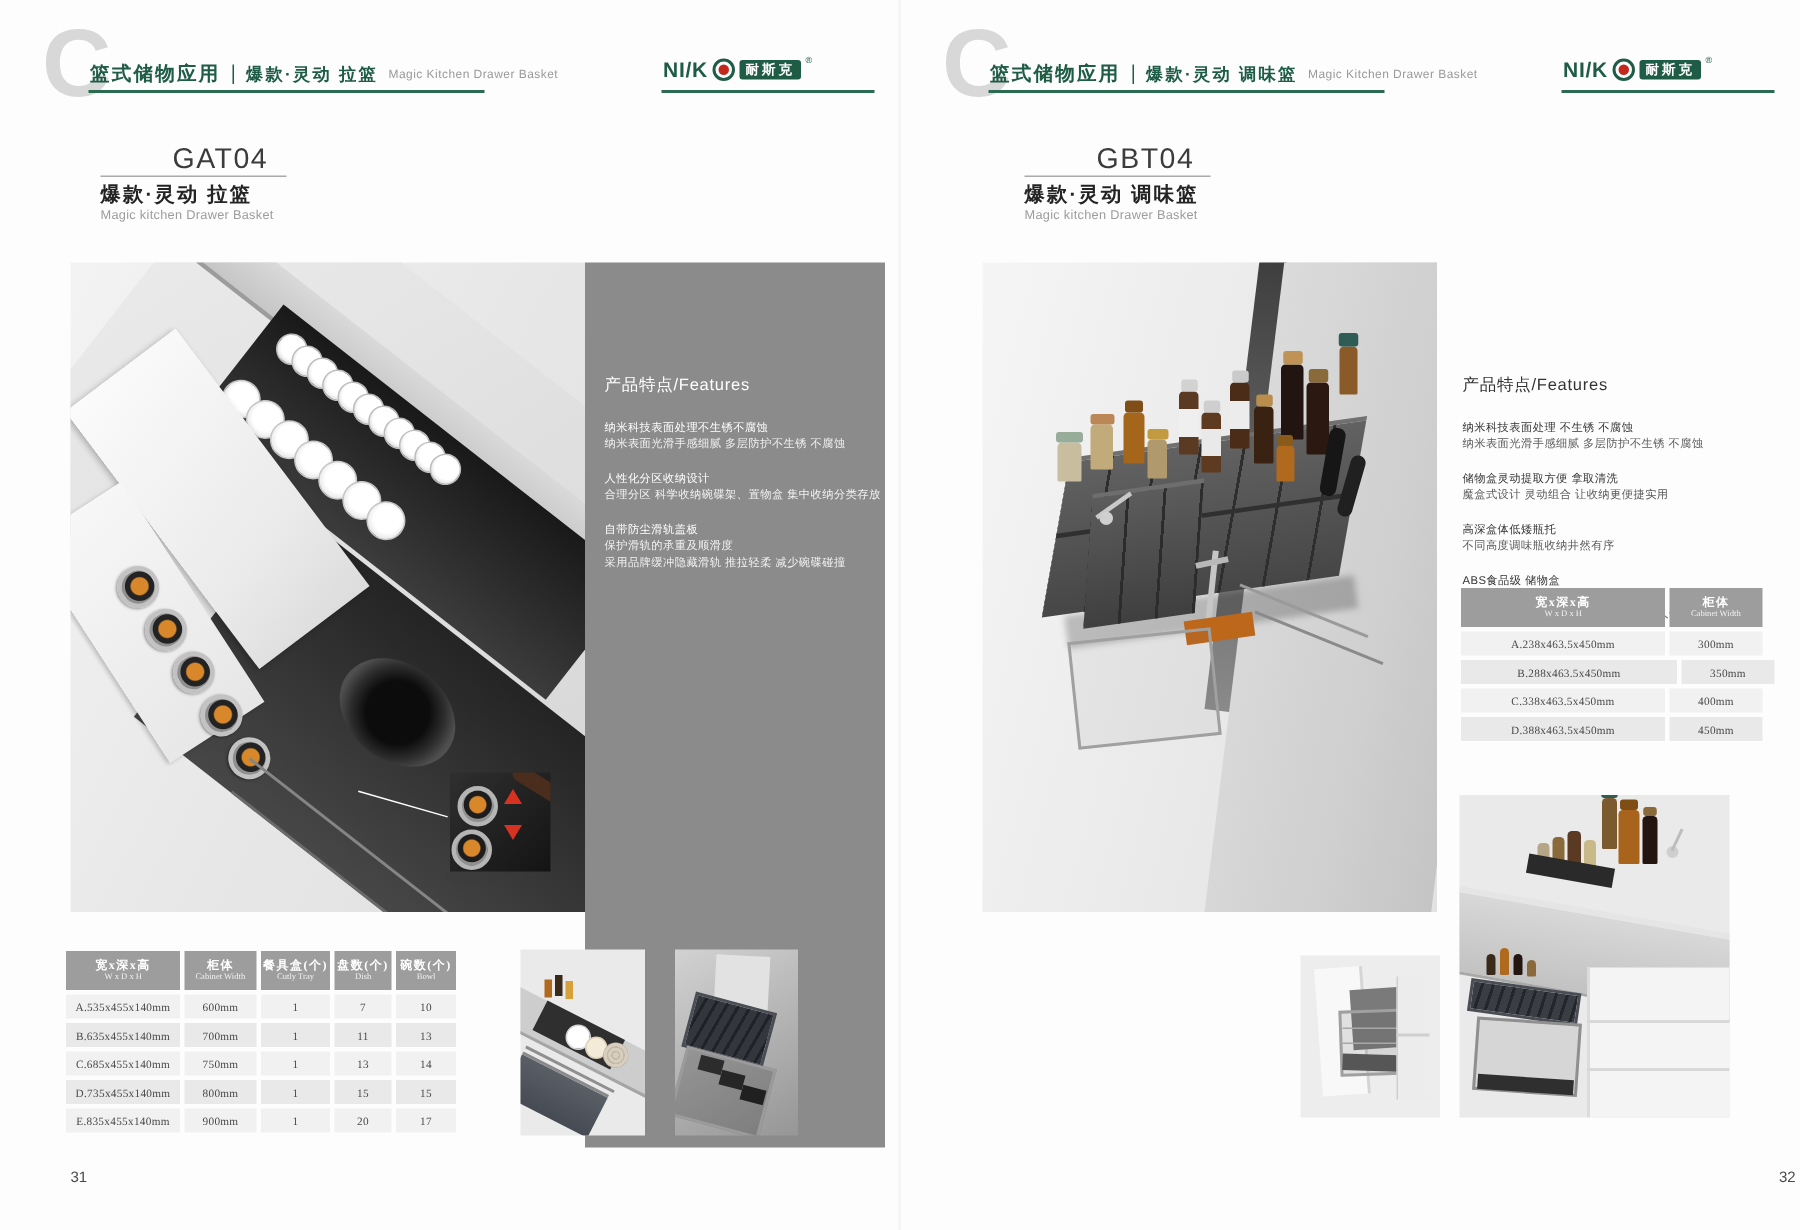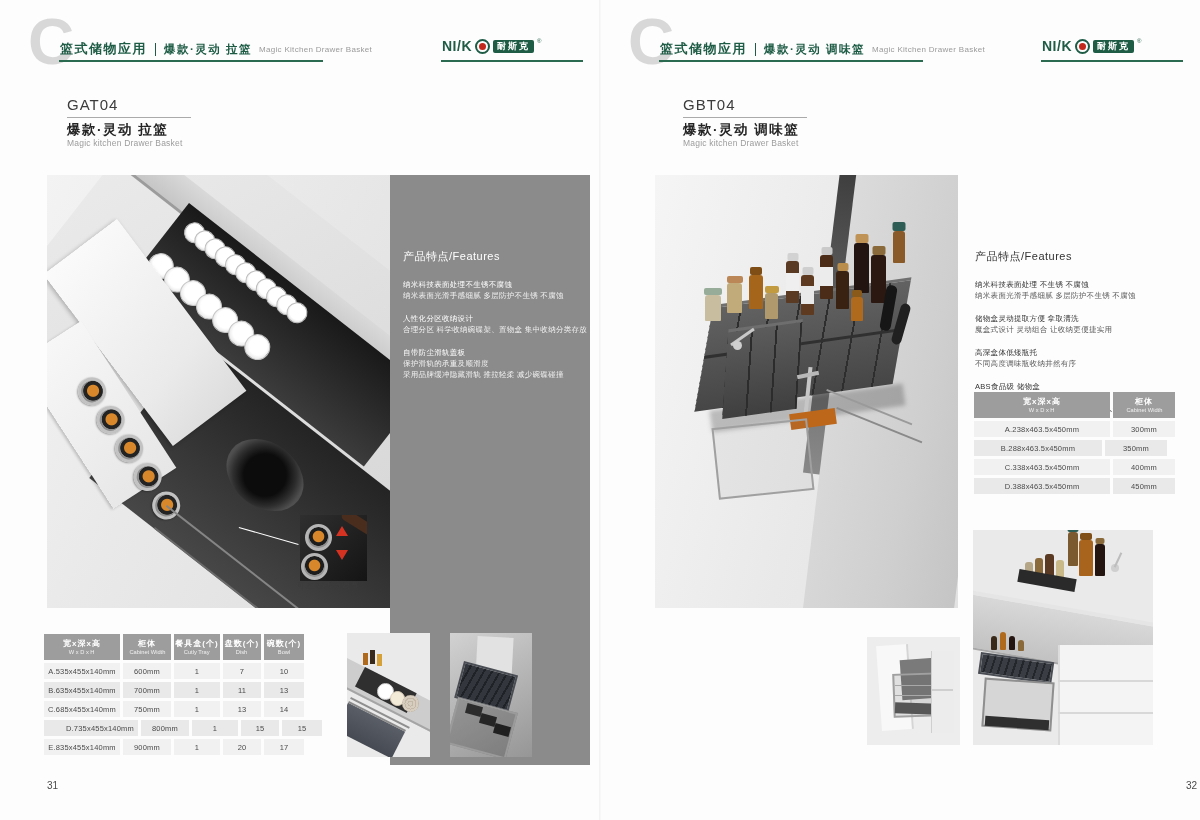--- a/index.html
+++ b/index.html
@@ -18,21 +18,21 @@
   .hdr-en{font-size:8px;color:#9a9a9a;margin-left:7px;letter-spacing:.3px;}
   .hdr-rule{position:absolute;height:2px;background:#2a6b52;}
   .logo{position:absolute;display:flex;align-items:center;gap:3px;height:16px;}
   .logo-text{font-size:14px;font-weight:700;color:#1e5c46;letter-spacing:.5px;}
   .logo-o{width:11px;height:11px;border:2.5px solid #1e5c46;border-radius:50%;position:relative;}
   .logo-dot{position:absolute;inset:2px;background:#c3281c;border-radius:50%;}
   .logo-badge{background:#1e5c46;color:#fff;font-size:9px;font-weight:700;padding:2px 4px;border-radius:2px;letter-spacing:2px;line-height:1;}
   .logo-reg{font-size:6px;color:#1e5c46;align-self:flex-start;line-height:1;}
 
   
-  .prod-code{position:absolute;font-size:15px;color:#3c3c3c;letter-spacing:1px;}
+  .prod-code{position:absolute;font-size:19px;color:#3c3c3c;letter-spacing:1px;margin-left:48px;}
   .code-rule{position:absolute;height:1px;background:#aaaaaa;width:124px;}
   .prod-name{position:absolute;font-size:13.5px;font-weight:700;color:#242424;letter-spacing:1.5px;}
   .prod-en{position:absolute;font-size:8.5px;color:#9c9c9c;letter-spacing:.2px;}
 
   
   .photo{position:absolute;overflow:hidden;background:linear-gradient(118deg,#f3f3f3,#e9e9e9 45%,#dfdfdf);}
   .row{display:flex;}
   .plate{width:19px;height:19px;border-radius:50%;background:radial-gradient(circle at 50% 42%,#ffffff 55%,#e8e8e8 72%,#c9c9c9);border:1px solid #bdbdbd;margin-left:-8px;}
   .bowl{width:24px;height:24px;border-radius:50%;background:radial-gradient(circle at 50% 45%,#ffffff 50%,#ededed 70%,#cfcfcf);border:1px solid #c6c6c6;margin-left:-5px;}
   .cup{width:22px;height:22px;border-radius:50%;background:radial-gradient(circle at 50% 45%,#d8882a 0 34%,#232323 40% 58%,#8f8f8f 62%);border:3px solid #c2c2c2;margin-left:6px;box-shadow:0 1px 2px rgba(0,0,0,.4);}
@@ -50,21 +50,21 @@
   .feat-line{font-size:7.5px;line-height:11px;letter-spacing:.3px;white-space:nowrap;}
   .features.light .feat-title{color:#ffffff;}
   .features.light .feat-line{color:rgba(255,255,255,.88);}
   .features.light .feat-line.first{color:#ffffff;}
   .features.dark .feat-title{color:#333333;}
   .features.dark .feat-line{color:#5a5a5a;}
   .features.dark .feat-line.first{color:#333333;}
 
   
   .spec-table{position:absolute;display:flex;flex-direction:column;gap:3px;}
-  .tr{display:flex;gap:3px;}
+  .tr{display:flex;gap:3px;font-family:Liberation Serif, serif;}
   .th{background:#9d9d9d;color:#ffffff;display:flex;flex-direction:column;justify-content:center;align-items:center;height:26px;}
   .th-cn{font-size:8px;font-weight:700;letter-spacing:1px;line-height:9px;}
   .th-en{font-size:6.5px;opacity:.85;line-height:8px;transform:scale(.88);}
   .td{background:#f1f1f1;color:#4a4a4a;font-size:7.5px;height:16px;display:flex;align-items:center;justify-content:center;letter-spacing:.2px;}
   .tr.alt .td{background:#e9e9e9;}
 
   .page-num{position:absolute;font-size:10px;color:#4a4a4a;}
 </style>
 </head>
 <body>
@@ -200,21 +200,21 @@
       <div class="td" style="width:40px;">13</div>
     </div>
     <div class="tr">
       <div class="td" style="width:76px;">C.685x455x140mm</div>
       <div class="td" style="width:48px;">750mm</div>
       <div class="td" style="width:46px;">1</div>
       <div class="td" style="width:38px;">13</div>
       <div class="td" style="width:40px;">14</div>
     </div>
     <div class="tr alt">
-      <div class="td" style="width:76px;padding-left:18px;">D.735x455x140mm</div>
+      <div class="td" style="width:76px;">D.735x455x140mm</div>
       <div class="td" style="width:48px;">800mm</div>
       <div class="td" style="width:46px;">1</div>
       <div class="td" style="width:38px;">15</div>
       <div class="td" style="width:40px;">15</div>
     </div>
     <div class="tr">
       <div class="td" style="width:76px;">E.835x455x140mm</div>
       <div class="td" style="width:48px;">900mm</div>
       <div class="td" style="width:46px;">1</div>
       <div class="td" style="width:38px;">20</div>
@@ -357,21 +357,21 @@
       <div class="th" style="width:62px;">
           <span class="th-cn">柜体</span>
           <span class="th-en">Cabinet Width</span>
         </div>
     </div>
     <div class="tr">
       <div class="td" style="width:136px;">A.238x463.5x450mm</div>
       <div class="td" style="width:62px;">300mm</div>
     </div>
     <div class="tr alt">
-      <div class="td" style="width:128px;">B.288x463.5x450mm</div>
+      <div class="td" style="width:144px;">B.288x463.5x450mm</div>
       <div class="td" style="width:62px;">350mm</div>
     </div>
     <div class="tr">
       <div class="td" style="width:136px;">C.338x463.5x450mm</div>
       <div class="td" style="width:62px;">400mm</div>
     </div>
     <div class="tr alt">
       <div class="td" style="width:136px;">D.388x463.5x450mm</div>
       <div class="td" style="width:62px;">450mm</div>
     </div>

